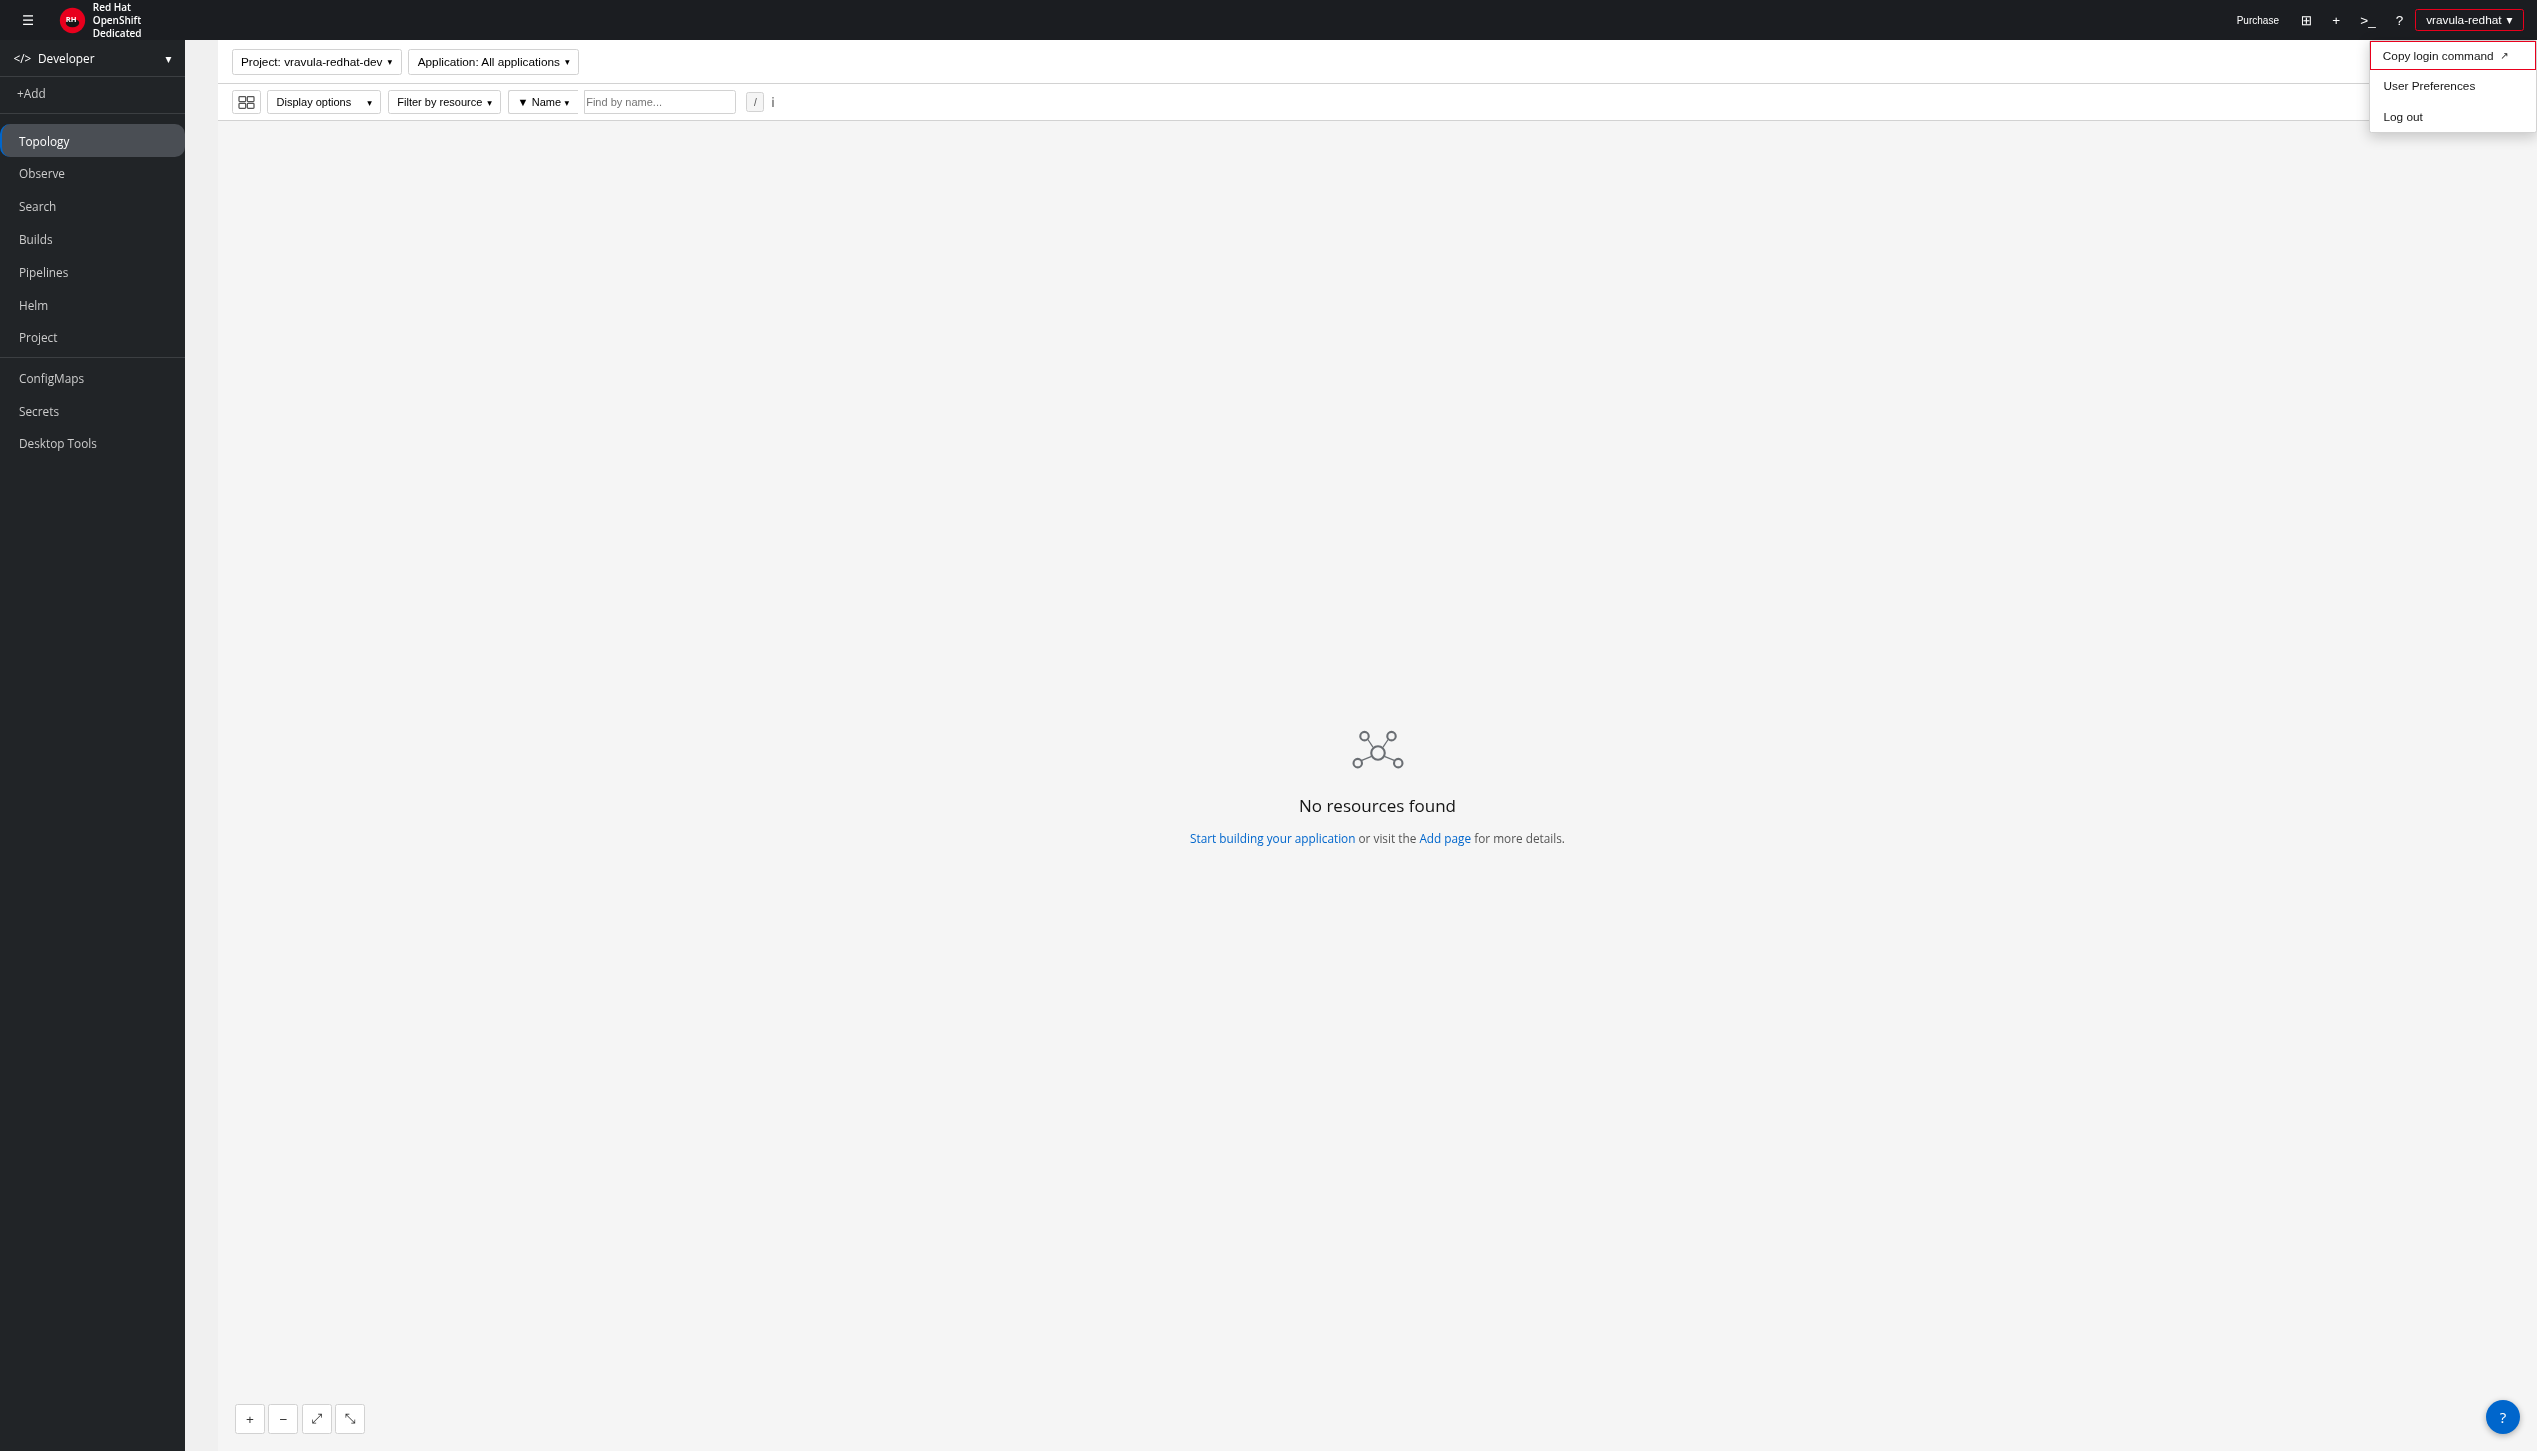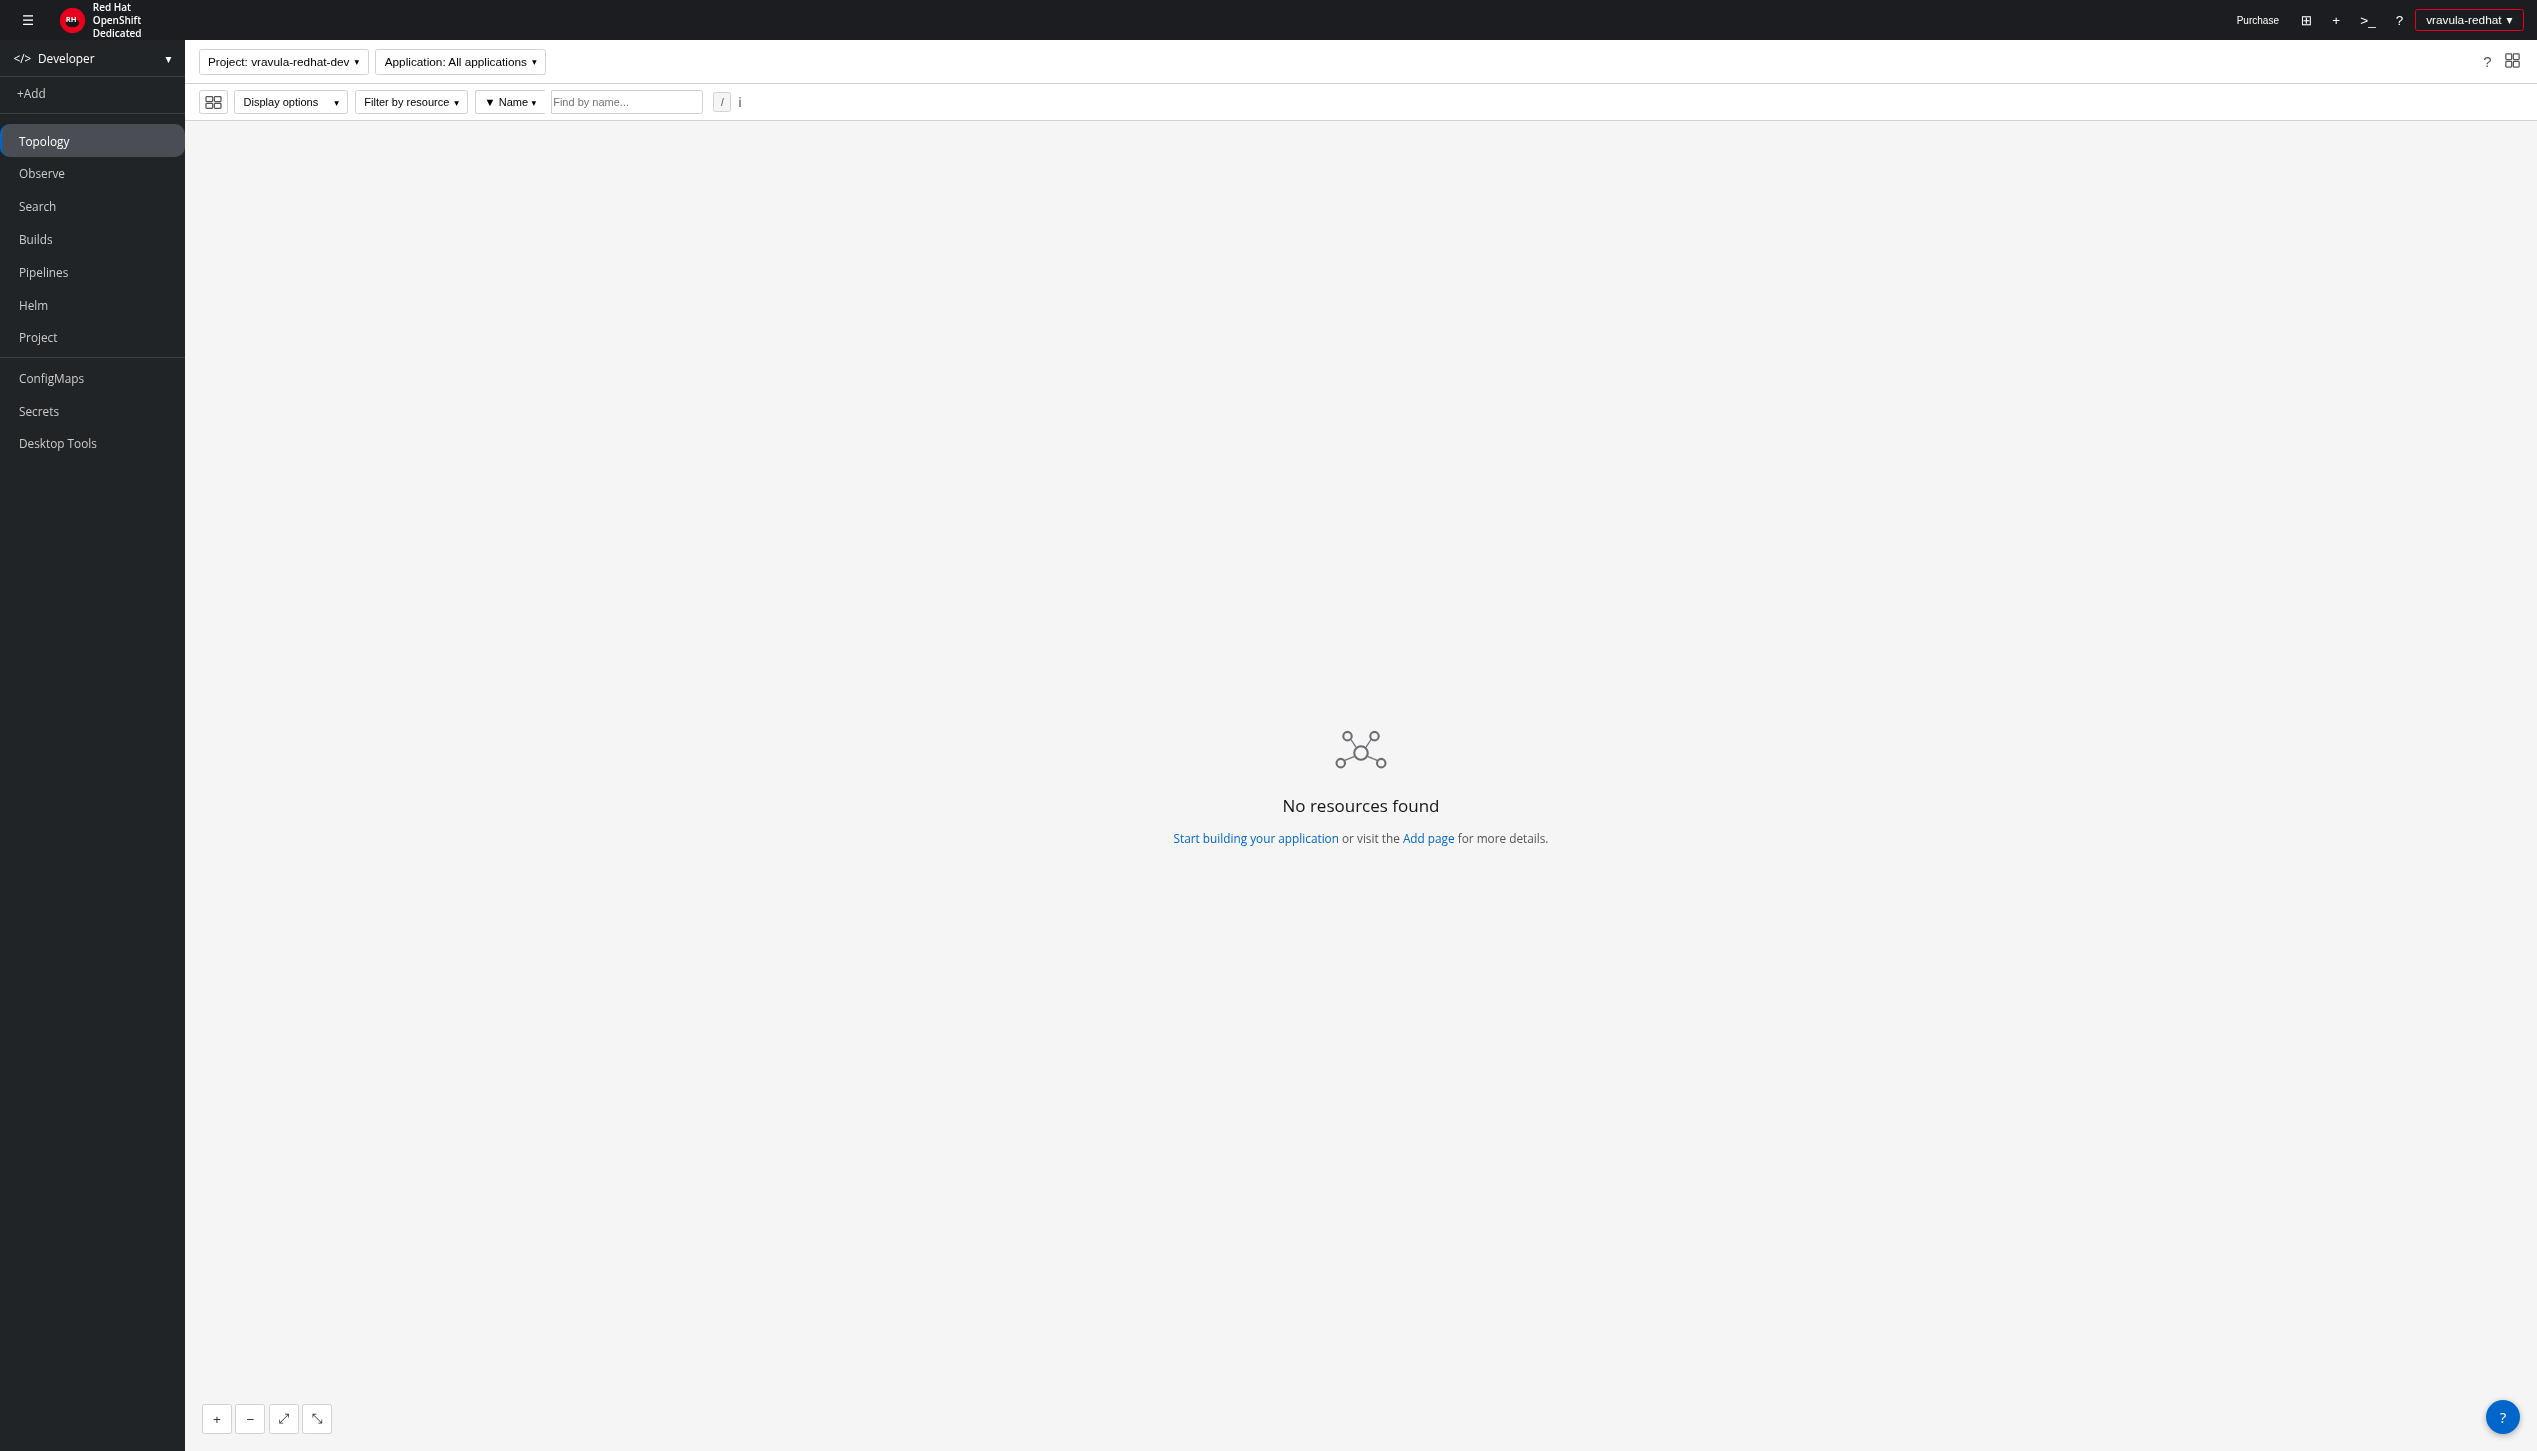--- a/index.html
+++ b/index.html
@@ -136,20 +136,21 @@
       border-top: 0.8px solid #3c3f42;
       margin: 3.4px 0;
     }
 
     
     .main-content {
       flex: 1;
       display: flex;
       flex-direction: column;
       overflow: hidden;
+      margin-left: 33px;
     }
 
     
     .toolbar {
       background: #fff;
       border-bottom: 0.8px solid #d2d2d2;
       padding: 0 13.5px;
       display: flex;
       align-items: center;
       height: 44px;
@@ -402,20 +403,28 @@
     <button class="navbar-action-btn">⊞</button>
     <button class="navbar-action-btn">+</button>
     <button class="navbar-action-btn">&gt;_</button>
     <button class="navbar-action-btn">?</button>
     <button class="navbar-user-btn">
       <span>vravula-redhat</span>
       <span>▾</span>
     </button>
   </div>
 
+  <div class="dropdown-menu">
+    <button class="dropdown-item highlighted">
+      <span>Copy login command</span>
+      <span style="font-size:10px;">↗</span>
+    </button>
+    <button class="dropdown-item">User Preferences</button>
+    <button class="dropdown-item">Log out</button>
+  </div>
 </div>
 
 <div class="app-layout">
 
   <div class="sidebar">
     <div class="sidebar-role">
       <span style="font-size:11.8px;">&lt;/&gt;</span>
       <span>Developer</span>
       <span style="margin-left:auto;">▾</span>
     </div>

